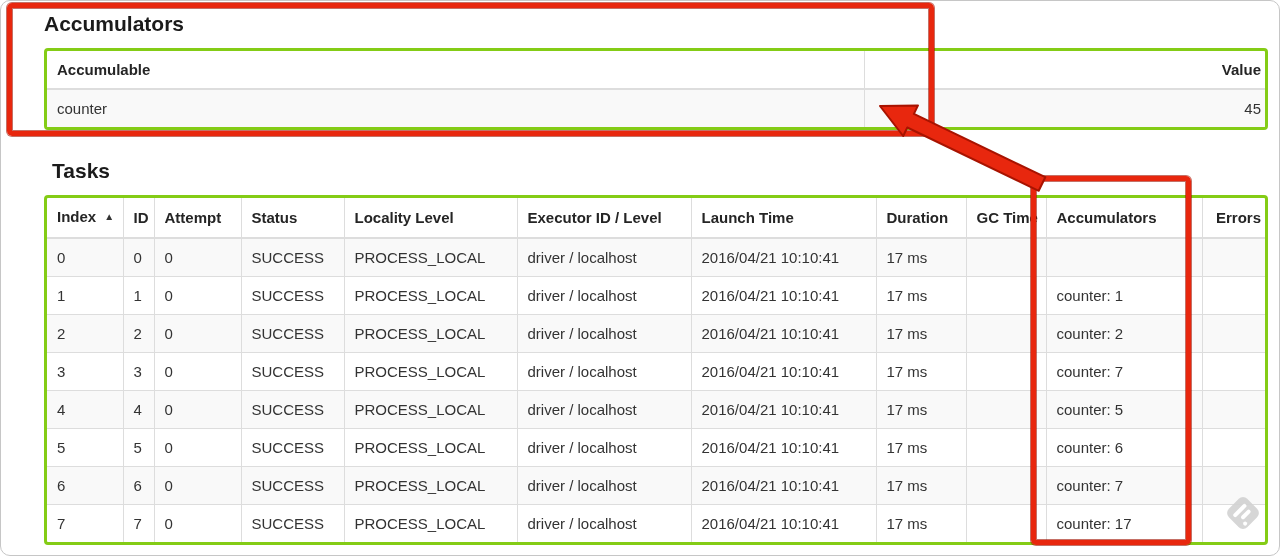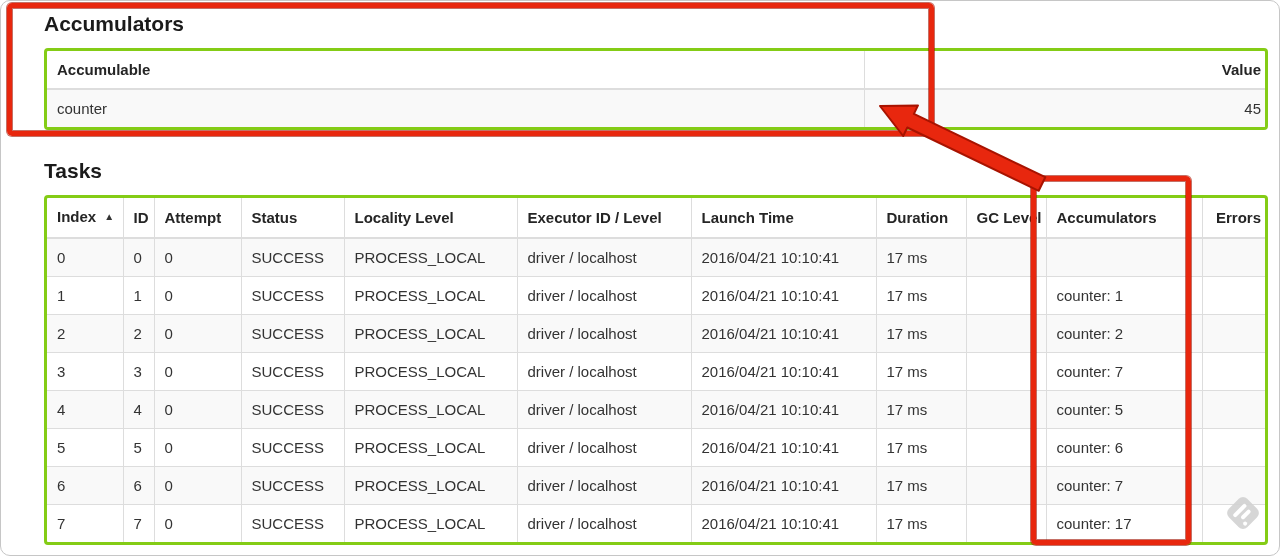--- a/index.html
+++ b/index.html
@@ -7,21 +7,21 @@
     width:1280px;height:556px;position:relative;background:#fff;
     font-family:"Liberation Sans",sans-serif;overflow:hidden;
   }
   .frame{
     position:absolute;inset:0;border:1px solid #c6c6c6;border-radius:10px;
     pointer-events:none;z-index:6;box-sizing:border-box;
   }
   .content{position:absolute;top:0;left:44px;width:1224px;}
   h4.section-heading{font-size:21px;font-weight:bold;color:#1b1b1b;margin:0;line-height:25px;}
   #acc-heading{margin:11px 0 12px;}
-  #tasks-heading{margin:28px 0 12px;}
+  #tasks-heading{margin:28px 8px 12px;}
 
   .tbl-wrap{border:3px solid #84cc16;border-radius:4px;overflow:hidden;background:#fff;}
   table{width:100%;border-collapse:collapse;table-layout:fixed;}
   th,td{
     padding:8px 10px;font-size:15px;line-height:21px;color:#333;text-align:left;
     border-right:1px solid #ddd;border-bottom:1px solid #ddd;
     white-space:nowrap;overflow:hidden;box-sizing:border-box;
   }
   th{font-weight:bold;color:#252525;}
   thead th{border-bottom-width:2px;}
@@ -101,21 +101,21 @@
           <th>
             <span>Index</span><span class="sort-caret">▲</span>
           </th>
           <th>ID</th>
           <th>Attempt</th>
           <th>Status</th>
           <th>Locality Level</th>
           <th>Executor ID / Level</th>
           <th>Launch Time</th>
           <th>Duration</th>
-          <th>GC Level</th>
+          <th>GC Time</th>
           <th>Accumulators</th>
           <th>Errors</th>
         </tr>
       </thead>
       <tbody>
         <tr>
           <td>0</td>
           <td>0</td>
           <td>0</td>
           <td>SUCCESS</td>

